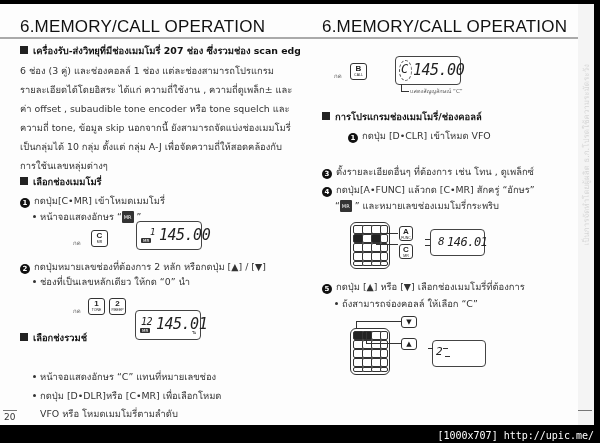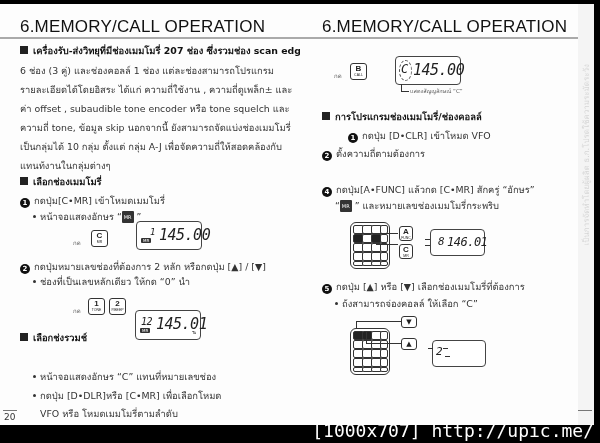--- a/index.html
+++ b/index.html
@@ -24,21 +24,21 @@
   .key .top { font-weight:bold; font-size:8px; display:block; margin-top:1px; }
   .key .sub { font-size:3.5px; display:block; }
   .lcd { position:absolute; border:1px solid #444; border-radius:4px; background:#fff; }
   .lcd .digits { position:absolute; font-family:"DejaVu Sans Mono",monospace; font-style:italic; color:#222; letter-spacing:-0.5px; }
   .lbl-press { position:absolute; font-size:6px; color:#555; }
   .pagenum { position:absolute; font-size:9px; color:#333; }
   .pagenum-line { position:absolute; height:1px; background:#777; width:14px; }
   .watermark { position:absolute; right:0; top:0; width:16px; height:421px; background:#f4f4f4; }
   .watermark span { position:absolute; left:2px; top:60px; writing-mode:vertical-rl; transform:rotate(180deg);
                     font-size:8px; color:#d6d6d6; white-space:nowrap; }
-  .footer { position:absolute; right:6px; bottom:2px; color:#fff; font-family:"DejaVu Sans Mono",monospace; font-size:18px; }
+  .footer { position:absolute; right:6px; bottom:2px; color:#fff; font-family:"DejaVu Sans Mono",monospace; font-size:10px; }
   .kpad { position:absolute; border:1.5px solid #333; border-radius:6px; background:#fff; }
   .kcell { position:absolute; width:9px; height:7px; border:1px solid #333; border-radius:2px; background:#fff; }
   .kcell.dark { background:#222; }
   .arrowkey { position:absolute; width:14px; height:10px; border:1px solid #333; border-radius:3px; background:#fff; font-size:7px; text-align:center; line-height:10px; }
   .connector { position:absolute; background:#333; }
   .dash { position:absolute; background:#333; height:1px; }
 </style>
 </head>
 <body>
 
@@ -47,21 +47,21 @@
   <div class="rule"></div>
 
   <div class="t b" style="left:20px;top:41px;">
     <span class="sq"></span><span>เครื่องรับ-ส่งวิทยุที่มีช่องเมมโมรี่ 207 ช่อง ซึ่งรวมช่อง scan edge</span>
   </div>
   <div class="t" style="left:20px;top:61px;">6 ช่อง (3 คู่) และช่องคอลล์ 1 ช่อง แต่ละช่องสามารถโปรแกรม</div>
   <div class="t" style="left:20px;top:80px;">รายละเอียดได้โดยอิสระ ได้แก่ ความถี่ใช้งาน , ความถี่ดูเพล็ก± และ</div>
   <div class="t" style="left:20px;top:99px;">ค่า offset , subaudible tone  encoder  หรือ tone squelch และ</div>
   <div class="t" style="left:20px;top:118px;">ความถี่ tone, ข้อมูล skip นอกจากนี้ ยังสามารถจัดแบ่งช่องเมมโมรี่</div>
   <div class="t" style="left:20px;top:137px;">เป็นกลุ่มได้ 10 กลุ่ม ตั้งแต่ กลุ่ม A-J เพื่อจัดความถี่ให้สอดคล้องกับ</div>
-  <div class="t" style="left:20px;top:156px;">แทนท้งานในกลุ่มต่างๆ</div>
+  <div class="t" style="left:20px;top:156px;">การใช้นเลขหลุ่มต่างๆ</div>
 
   <div class="t b" style="left:20px;top:172px;">
     <span class="sq"></span><span>เลือกช่องเมมโมรี่</span>
   </div>
   <div class="t" style="left:20px;top:191px;">
     <span class="num">1</span><span>กดปุ่ม[C•MR] เข้าโหมดเมมโมรี่</span>
   </div>
   <div class="t" style="left:33px;top:207px;">
     <span class="bullet"></span><span>หน้าจอแสดงอักษร “</span><span class="mrbadge">MR</span><span> ”</span>
   </div>
@@ -132,22 +132,22 @@
   <div class="connector" style="left:101px;top:80px;width:1px;height:7px;"></div>
   <div class="connector" style="left:101px;top:87px;width:8px;height:1px;"></div>
   <span class="lbl-press" style="left:110px;top:83px;font-size:5.5px;">แสดงสัญญลักษณ์ “C”</span>
 
   <div class="t b" style="left:22px;top:107px;">
     <span class="sq"></span><span>การโปรแกรมช่องเมมโมรี่/ช่องคอลล์</span>
   </div>
   <div class="t" style="left:22px;top:126px;margin-left:26px;">
     <span class="num">1</span><span>กดปุ่ม [D•CLR] เข้าโหมด VFO</span>
   </div>
-  <div class="t" style="left:22px;top:144px;">
-    <span class="num">2</span><span>ตั้งความถี่ตามต้องการ</span>
+  <div class="t" style="left:22px;top:162px;">
+    <span class="num">3</span><span>ตั้งรายละเอียดอื่นๆ ที่ต้องการ เช่น โทน , ดูเพล็กซ์</span>
   </div>
   <div class="t" style="left:22px;top:180px;">
     <span class="num">4</span><span>กดปุ่ม[A•FUNC] แล้วกด [C•MR] สักครู่ “อักษร”</span>
   </div>
   <div class="t" style="left:35px;top:196px;">
     <span>“</span><span class="mrbadge">MR</span><span> ” และหมายเลขช่องเมมโมรี่กระพริบ</span>
   </div>
 
   <div class="kpad" style="left:50px;top:218px;width:38px;height:45px;">
     <div class="kcell" style="left:2px;top:2px;"></div>

